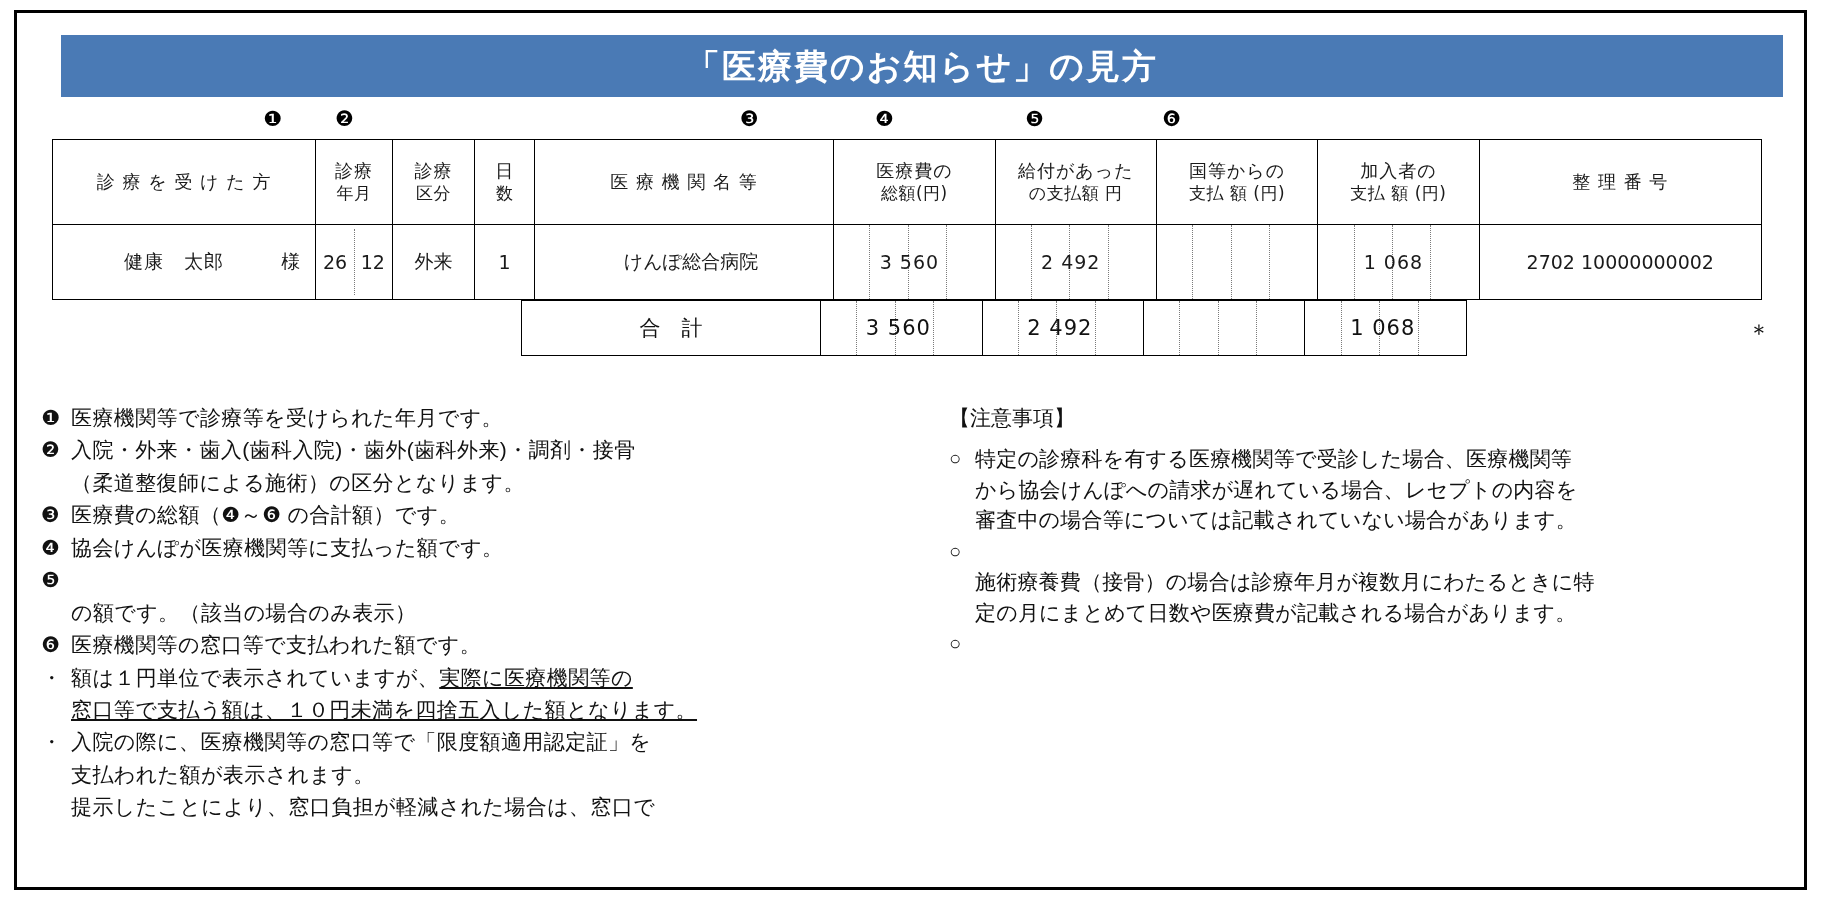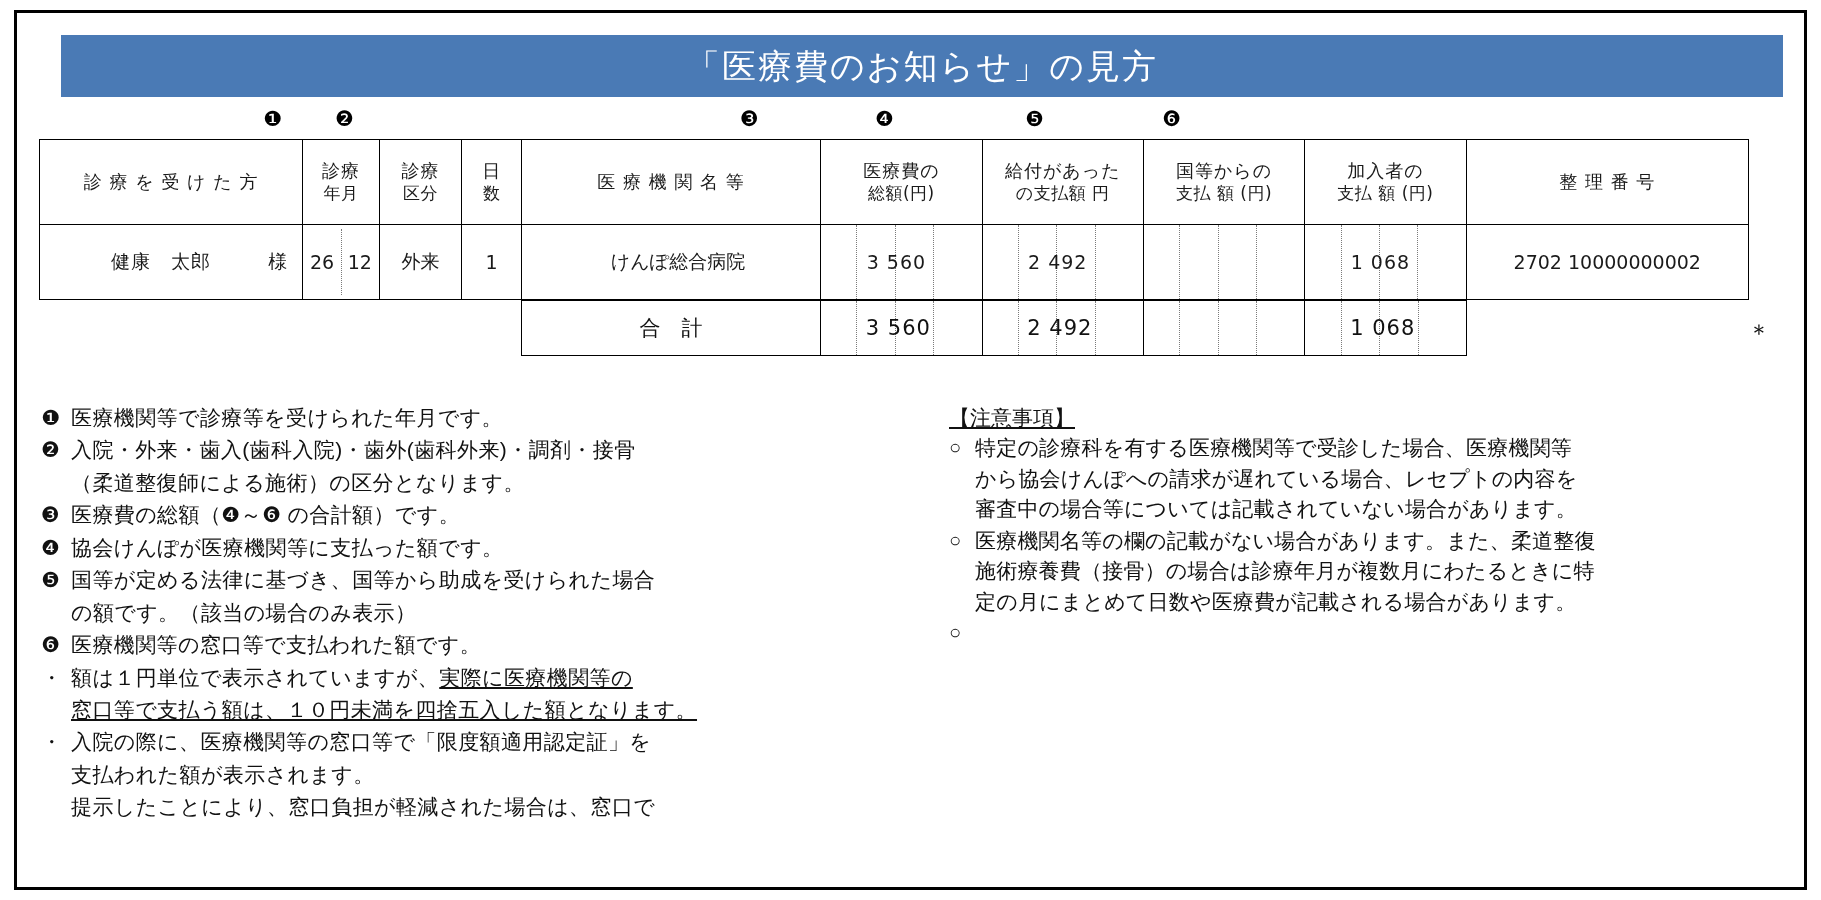--- a/index.html
+++ b/index.html
@@ -43,21 +43,21 @@
     background: #4a7ab5;
     border: 1px solid #2f5party;
     box-sizing: border-box;
     display: flex;
     align-items: center;
     justify-content: center;
   }
   .title-bar .title-text {
     color: #ffffff;
     font-size: 34px;
-    font-weight: normal;
+    font-weight: bold;
     letter-spacing: 2px;
     line-height: 1;
   }
 
   
   .markers {
     position: absolute;
     left: 0;
     top: 96px;
     width: 100%;
@@ -76,20 +76,21 @@
     position: absolute;
     left: 22px;
     top: 126px;
     width: 1740px;
   }
   table.main {
     border-collapse: collapse;
     table-layout: fixed;
     width: 1710px;
     background: #fff;
+    margin-left: 13px;
   }
   table.main td, table.main th {
     border: 1px solid #000000;
     font-weight: normal;
     font-size: 19px;
     color: #1a1a1a;
     padding: 0;
     vertical-align: middle;
     text-align: center;
     font-family: "DejaVu Sans", "Liberation Sans", sans-serif;
@@ -222,22 +223,21 @@
     letter-spacing: 0.4px;
     color: #111;
   }
   .ntext .u {
     text-decoration: underline;
   }
 
   .caution-head {
     font-size: 21px;
     line-height: 1.45;
-    margin-bottom: 0;
-    text-decoration: underline;
+    margin-bottom: 11px;
   }
   .crow {
     display: flex;
     align-items: flex-start;
     margin-bottom: 1px;
   }
   .cmark {
     width: 26px;
     flex: 0 0 26px;
     font-size: 20px;
@@ -446,21 +446,20 @@
         <div class="nrow">
           <span class="nmark">❸</span>
           <span class="ntext">医療費の総額（❹～❻ の合計額）です。</span>
         </div>
         <div class="nrow">
           <span class="nmark">❹</span>
           <span class="ntext">協会けんぽが医療機関等に支払った額です。</span>
         </div>
         <div class="nrow">
           <span class="nmark">❺</span>
-          <span class="ntext">国等が定める法律に基づき、国等から助成を受けられた場合</span>
         </div>
         <div class="nrow">
           <span class="nmark"></span>
           <span class="ntext">の額です。（該当の場合のみ表示）</span>
         </div>
         <div class="nrow">
           <span class="nmark">❻</span>
           <span class="ntext">医療機関等の窓口等で支払われた額です。</span>
         </div>
 
@@ -498,21 +497,21 @@
           <span class="ctext">
             <span>特定の診療科を有する医療機関等で受診した場合、医療機関等</span><br>
             <span>から協会けんぽへの請求が遅れている場合、レセプトの内容を</span><br>
             <span>審査中の場合等については記載されていない場合があります。</span>
           </span>
         </div>
 
         <div class="crow">
           <span class="cmark">○</span>
           <span class="ctext">
-            <span>医療機関名等の欄の記載がない場合があります。また、柔道整復</span><br>
+            <br>
             <span>施術療養費（接骨）の場合は診療年月が複数月にわたるときに特</span><br>
             <span>定の月にまとめて日数や医療費が記載される場合があります。</span>
           </span>
         </div>
 
         <div class="crow">
           <span class="cmark">○</span>
         </div>
       </div>
 

